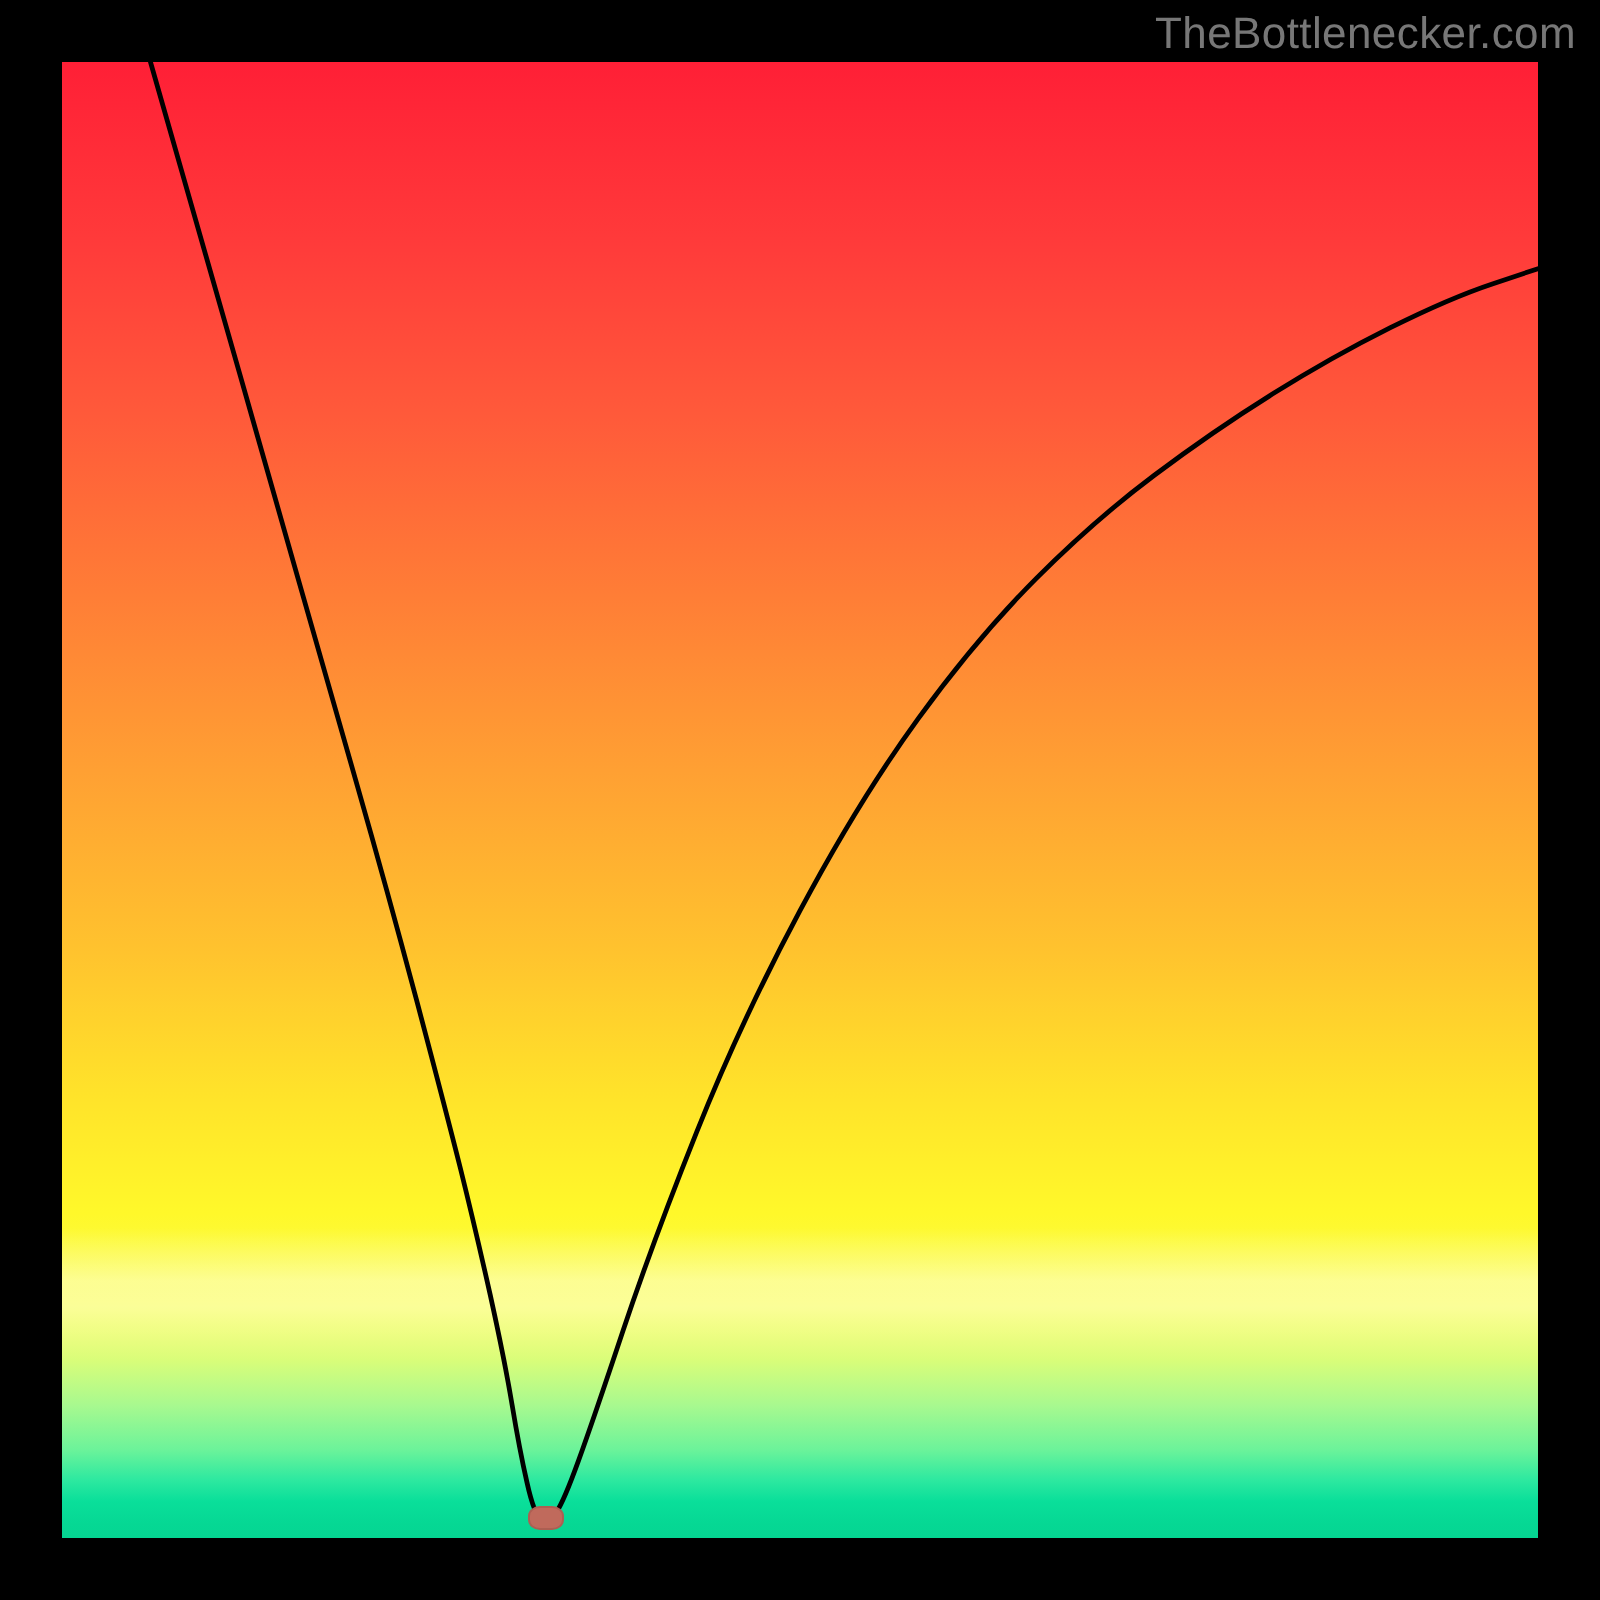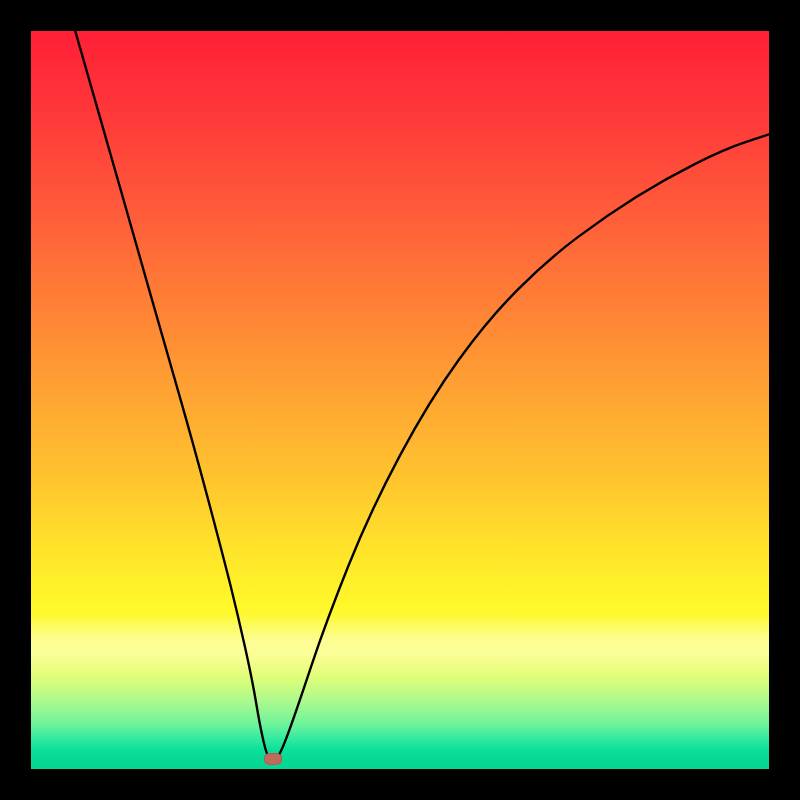--- a/index.html
+++ b/index.html
@@ -90,20 +90,21 @@
     font-size: 22px;
     font-weight: 500;
     letter-spacing: 0.2px;
     user-select: none;
   }
 </style>
 </head>
 <body>
 
 <div class="stage">
+  <div class="watermark">TheBottlenecker.com</div>
   <div class="frame">
     <div class="gradient">
       <div class="main"></div>
       <div class="paleband"></div>
     </div>
     <svg class="curve" viewBox="0 0 744 744" preserveAspectRatio="none">
       <path id="curve-path" fill="none" stroke="#000" stroke-width="2.4" stroke-linecap="round" stroke-linejoin="round" d="M 44.6 0.0 Q 44.6 0.0 59.5 52.1 Q 74.4 104.2 89.3 156.2 Q 104.2 208.3 119.0 260.4 Q 133.9 312.5 148.8 364.6 Q 163.7 416.6 178.6 472.4 Q 193.4 528.2 200.9 558.0 Q 208.3 587.8 215.8 621.2 Q 223.2 654.7 226.9 677.0 Q 230.6 699.4 234.4 716.1 Q 238.1 732.8 241.8 734.7 Q 245.5 736.6 249.2 731.0 Q 253.0 725.4 260.4 704.9 Q 267.8 684.5 282.7 639.8 Q 297.6 595.2 319.9 539.4 Q 342.2 483.6 372.0 427.8 Q 401.8 372.0 431.5 331.1 Q 461.3 290.2 491.0 260.4 Q 520.8 230.6 550.6 208.3 Q 580.3 186.0 610.1 167.4 Q 639.8 148.8 669.6 133.9 Q 699.4 119.0 721.7 111.6 L 744.0 104.2"></path>
     </svg>
     <div class="marker" id="marker" style="left: 32.8%; top: 98.6%; background: rgb(192, 106, 92);"></div>
   </div>

